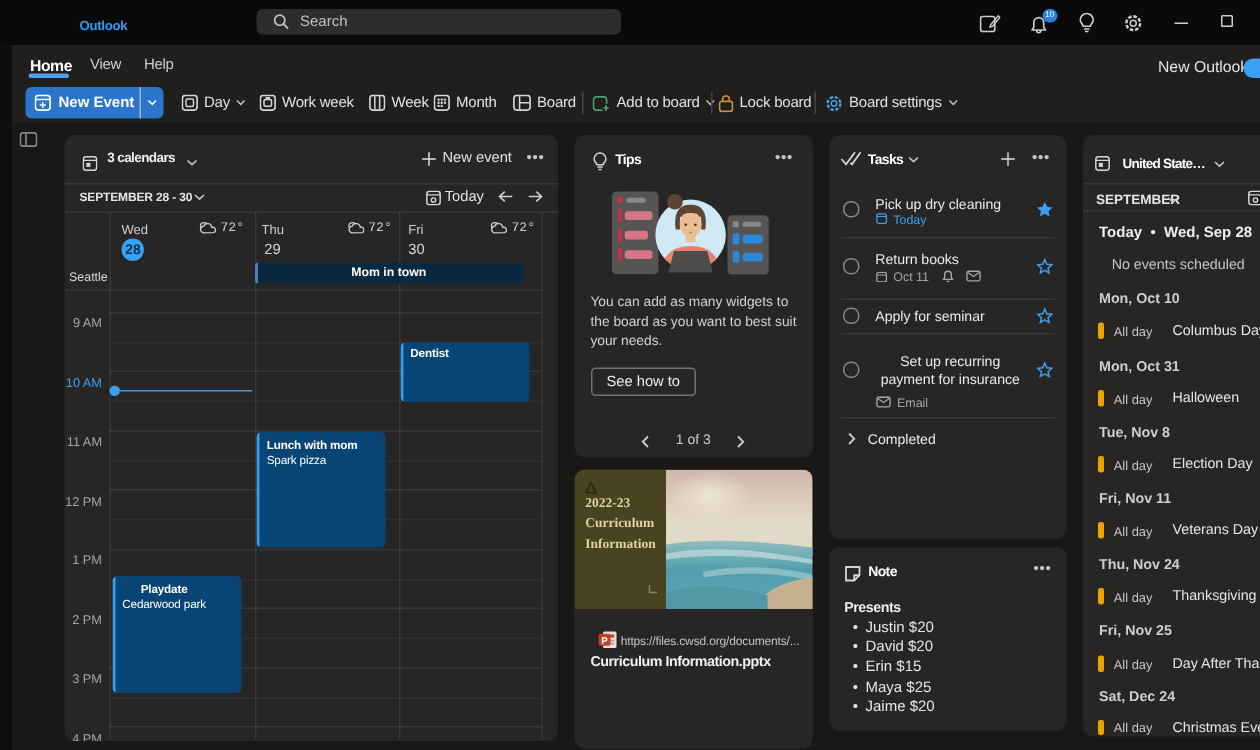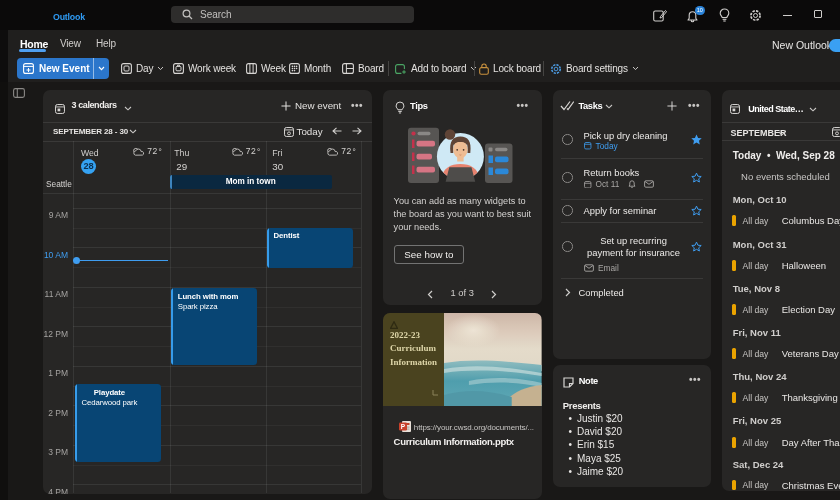--- a/index.html
+++ b/index.html
@@ -39,21 +39,21 @@
 .dh { position:absolute; font-size:8.7px; color:#d0cecc; }
 .dnum { position:absolute; font-size:9.8px; color:#d6d4d2; }
 .vline { position:absolute; width:1px; background:rgba(255,255,255,.08); }
 .hline { position:absolute; height:1px; background:rgba(255,255,255,.08); }
 .hhalf { position:absolute; height:1px; background:rgba(255,255,255,.045); }
 .hourlab { position:absolute; left:0; width:25px; font-size:8.5px; color:#a6a4a2; text-align:right; white-space:nowrap; }
 .event { position:absolute; background:#084574; border-radius:3.5px; color:#fff; font-size:7.8px; line-height:10.2px; overflow:hidden; letter-spacing:-0.1px; }
 .event .stripe { position:absolute; left:0; top:0; bottom:0; width:2.5px; background:#379ceb; border-radius:3.5px 0 0 3.5px; }
 .event .txt { position:absolute; left:7px; top:3.5px; }
 .event b { display:block; font-weight:bold;text-align:center; }
-#allday { position:absolute; left:126.7px; top:85.8px; width:162px; height:13.5px; background:#0a2840; border-radius:2px; color:#fff; font-size:8.2px; font-weight:bold; text-align:center; line-height:13.5px; }
+#allday { position:absolute; left:126.7px; top:85.8px; width:179px; height:13.5px; background:#0a2840; border-radius:2px; color:#fff; font-size:8.2px; font-weight:bold; text-align:center; line-height:13.5px; }
 #allday .stripe { position:absolute; left:0; top:0; bottom:0; width:2.5px; background:#3d84bd; border-radius:2px 0 0 2px; }
 #seattle { position:absolute; left:3px; top:89px; font-size:8.3px; color:#d8d6d4; }
 #nowline { position:absolute; left:30px; top:170.3px; width:95px; height:1.4px; background:#3f9df0; }
 #nowdot { position:absolute; left:29.5px; top:167.5px; width:7px; height:7px; border-radius:50%; background:#3f9df0; }
 #datecircle { position:absolute; left:38.1px; top:69px; width:15px; height:15px; border-radius:50%; background:#35a2f2; color:#0b3050; font-size:9.3px; font-weight:bold; text-align:center; line-height:15px; }
 .weather { position:absolute; font-size:8.7px; color:#d0cecc; display:flex; align-items:center;font-family:Liberation Mono, monospace; }
 .weather svg { margin-right:3px; }
 
 #tips { left:382.6px; top:7.5px; width:159.2px; height:215px; }
 #tipsText { position:absolute; left:11px; top:105.5px; font-size:9.2px; line-height:13.2px; color:#d4d2d0; white-space:nowrap; }
@@ -395,21 +395,21 @@
         </div>
       </div>
       <svg class="abs" style="left:16px;top:106.5px" width="13" height="13" viewBox="0 0 13 13">
           <rect x="3" y="1" width="9" height="11" rx="1" fill="#e8e0d8"></rect>
           <rect x="5" y="3" width="5.5" height="2" fill="#c24427"></rect>
           <rect x="5" y="6.5" width="5.5" height="1.2" fill="#b0a89e"></rect>
           <rect x="5" y="8.5" width="5.5" height="1.2" fill="#b0a89e"></rect>
           <rect x="0" y="2.5" width="8" height="8" rx="1.2" fill="#c8402a"></rect>
           <text x="4" y="9" font-size="6.5" font-weight="bold" fill="#fff" text-anchor="middle" font-family="Liberation Sans">P</text>
         </svg>
-      <div id="fileurl">https://your.cwsd.org/documents/...</div>
+      <div id="fileurl">https://files.cwsd.org/documents/...</div>
       <div id="filename">Curriculum Information.pptx</div>
     </div>
     <div class="widget" id="tasks">
       <svg class="abs" style="left:7px;top:10.5px" width="14" height="12" viewBox="0 0 14 12">
           <path d="M1 6 L4 9.5 L10 1.5" fill="none" stroke="#d8d6d4" stroke-width="1.2"></path>
           <path d="M7 8.5 L8 9.5 L13.8 1.5" fill="none" stroke="#d8d6d4" stroke-width="1.2"></path>
         </svg>
       <div class="wh" style="left:25.5px;top:11px">Tasks</div>
       <svg class="abs" style="left:51.5px;top:14.5px" width="8" height="5" viewBox="0 0 8 5">
           <path d="M1 1 L4 3.8 L7 1" fill="none" stroke="#c8c6c4" stroke-width="1.1"></path>

